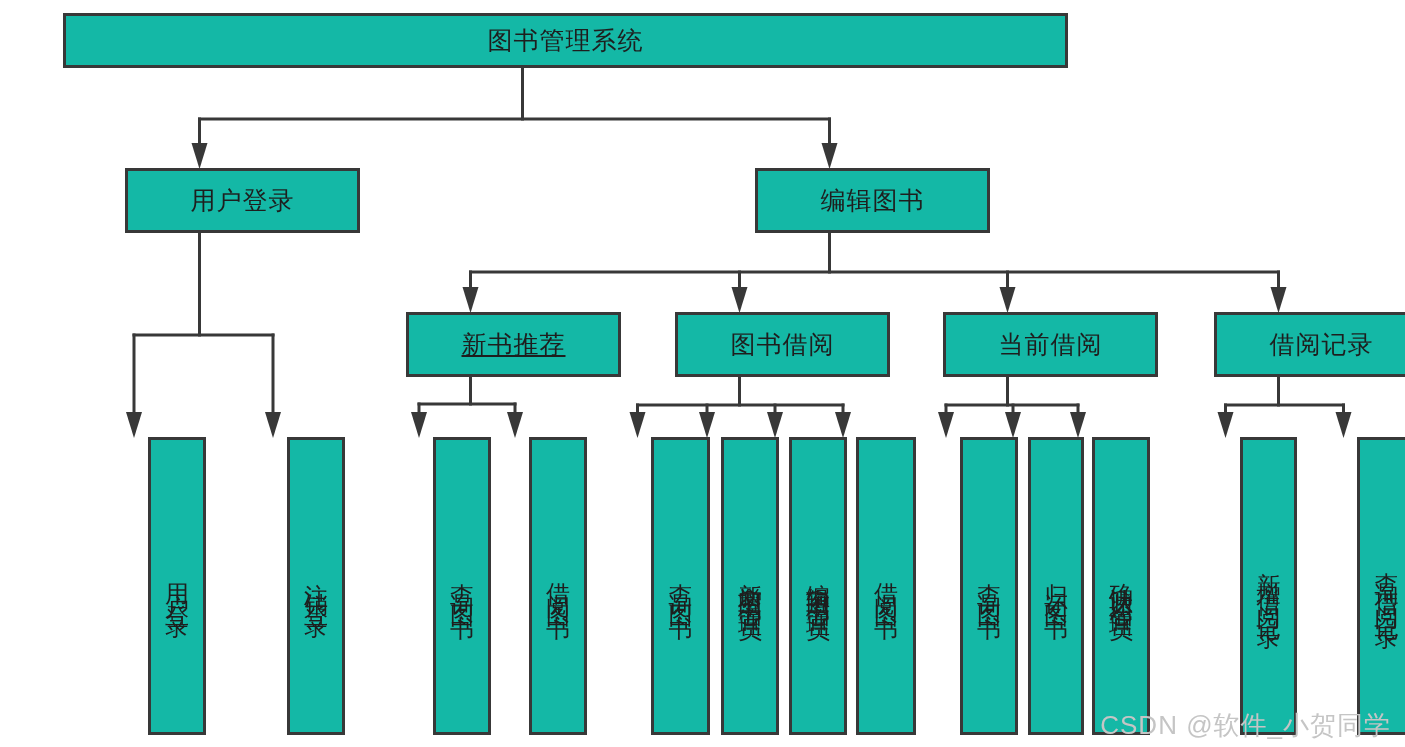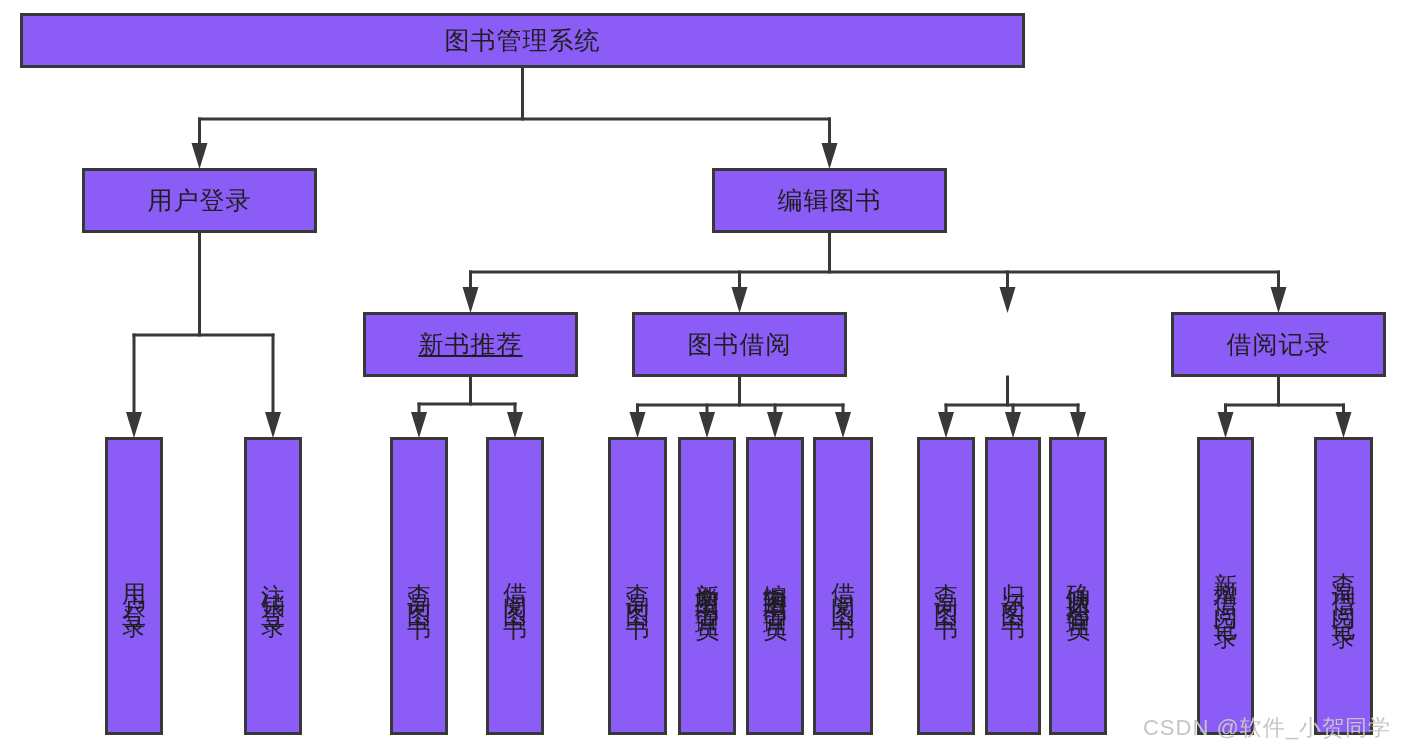--- a/index.html
+++ b/index.html
@@ -18,48 +18,49 @@
   svg.connectors {
     position: absolute;
     left: 0;
     top: 0;
     z-index: 1;
   }
   .node {
     position: absolute;
     box-sizing: border-box;
     border: 3px solid var(--line, #383838);
-    background: #8b5cf6;
+    background: #14b8a6;
     display: flex;
     align-items: center;
     justify-content: center;
     color: var(--text, #1e1e1e);
     z-index: 2;
     text-align: center;
+    margin-left: 43px;
   }
   .node.h {
     font-size: 25px;
     letter-spacing: 1px;
     white-space: nowrap;
   }
   .node.v {
     writing-mode: vertical-rl;
     font-size: 24px;
     letter-spacing: 11px;
     line-height: 1;
   }
   .node.v.tight {
     letter-spacing: 5px;
   }
   .watermark {
     position: absolute;
     right: 14px;
     bottom: 4px;
     z-index: 5;
-    font-size: 22px;
+    font-size: 26px;
     color: var(--wm, #c5c5c5);
     letter-spacing: 1px;
     white-space: nowrap;
     text-align: right;
   }
 </style>
 </head>
 <body>
 
 <div class="stage" id="stage" style="--line: #383838; --text: #1e1e1e; --wm: #c5c5c5; --bg: #ffffff;">
@@ -130,20 +131,21 @@
         <line x1="1343.5" y1="405" x2="1343.5" y2="415" stroke="#383838" stroke-width="3" stroke-linecap="square"></line>
         <polygon points="1343.5,438 1335.5,412 1351.5,412" fill="#383838"></polygon>
       </g>
     </svg>
   <div class="watermark">CSDN @软件_小贺同学</div>
 <div class="node h" style="left: 20px; top: 13px; width: 1005px; height: 55px;">图书管理系统</div>
     <div class="node h" style="left: 82px; top: 168px; width: 235px; height: 65px;">用户登录</div>
     <div class="node h" style="left: 712px; top: 168px; width: 235px; height: 65px;">编辑图书</div>
     <div class="node h" style="left: 363px; top: 312px; width: 215px; height: 65px; text-decoration: underline;">新书推荐</div>
     <div class="node h" style="left: 632px; top: 312px; width: 215px; height: 65px;">图书借阅</div>
+    <div class="node h" style="left: 900px; top: 312px; width: 215px; height: 65px;">当前借阅</div>
     <div class="node h" style="left: 1171px; top: 312px; width: 215px; height: 65px;">借阅记录</div>
     <div class="node v" style="left: 105px; top: 437px; width: 58px; height: 298px;">用户登录</div>
     <div class="node v" style="left: 244px; top: 437px; width: 58px; height: 298px;">注销登录</div>
     <div class="node v" style="left: 390px; top: 437px; width: 58px; height: 298px;">查询图书</div>
     <div class="node v" style="left: 486px; top: 437px; width: 58px; height: 298px;">借阅图书</div>
     <div class="node v" style="left: 608px; top: 437px; width: 59px; height: 298px;">查询图书</div>
     <div class="node v tight" style="left: 678px; top: 437px; width: 58px; height: 298px;">新增图书（管理员）</div>
     <div class="node v tight" style="left: 746px; top: 437px; width: 58px; height: 298px;">编辑图书（管理员）</div>
     <div class="node v" style="left: 813px; top: 437px; width: 60px; height: 298px;">借阅图书</div>
     <div class="node v" style="left: 917px; top: 437px; width: 58px; height: 298px;">查询图书</div>

